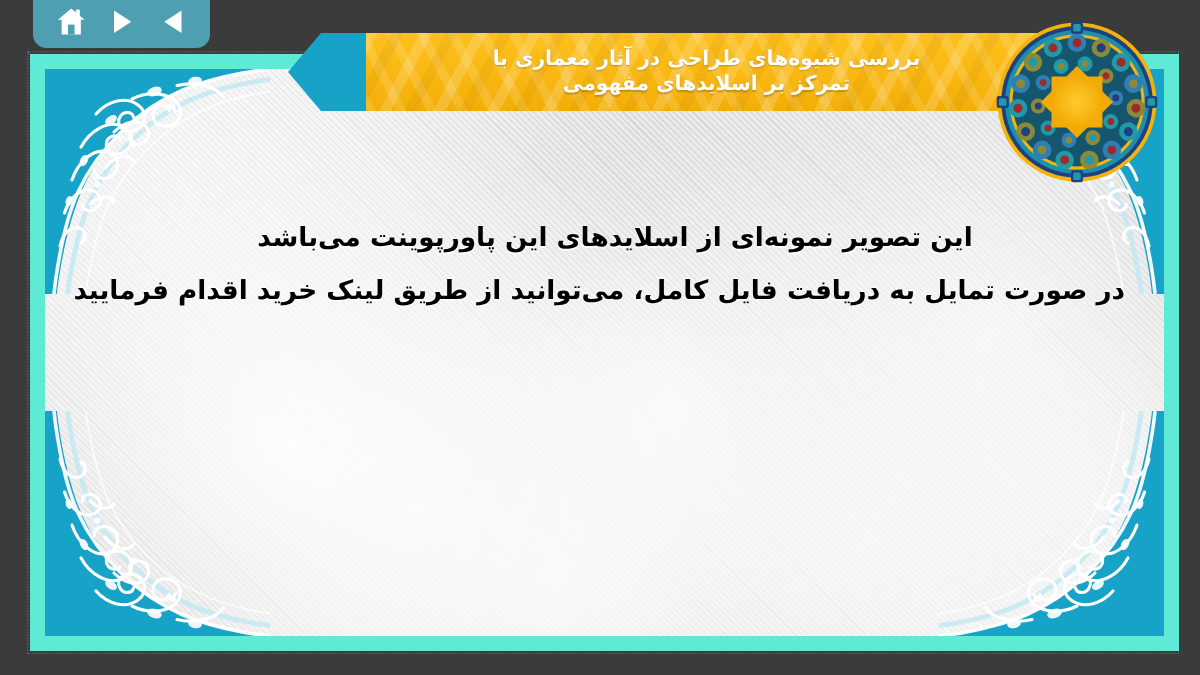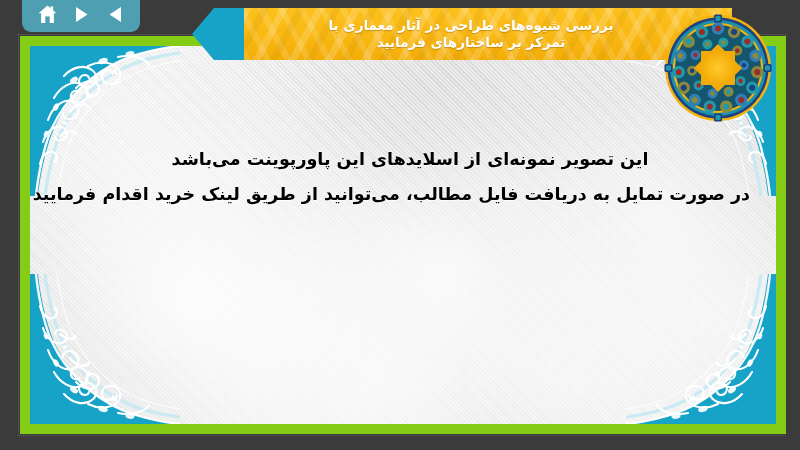--- a/index.html
+++ b/index.html
@@ -30,21 +30,21 @@
     z-index: 2;
   }
 
   
   .frame {
     position: absolute;
     left: 20px;
     top: 36px;
     width: 766px;
     height: 398px;
-    background: #84cc16;
+    background: #5eead4;
     overflow: hidden;
     z-index: 3;
   }
 
   
   .paper {
     position: absolute;
     left: 10px; top: 10px; right: 10px; bottom: 10px;
     background:
       radial-gradient(circle at 22% 66%, rgba(255,255,255,.85) 0%, rgba(255,255,255,0) 46%),
@@ -127,21 +127,21 @@
     align-items: center;
     justify-content: center;
     cursor: pointer;
   }
   .nav-btn svg { display: block; }
 
   
   .title-wrap {
     position: absolute;
     left: 192px;
-    top: 8px;
+    top: 22px;
     height: 52px;
     width: 540px;
     z-index: 11;
     pointer-events: none;
   }
   .chevron {
     position: absolute;
     left: 0; top: 0;
     width: 60px;
     height: 52px;
@@ -338,21 +338,21 @@
               <circle cx="59" cy="50" r="2.4"></circle>
               <circle cx="35" cy="77" r="2.1"></circle>
               <circle cx="85" cy="25" r="2.2"></circle>
             </g>
           </g>
         </svg>
       </div>
 
       <div class="body-text">
         <span class="body-line">این تصویر نمونه‌ای از اسلایدهای این پاورپوینت می‌باشد</span>
-        <span class="body-line">در صورت تمایل به دریافت فایل مطالب، می‌توانید از طریق لینک خرید اقدام فرمایید</span>
+        <span class="body-line">در صورت تمایل به دریافت فایل کامل، می‌توانید از طریق لینک خرید اقدام فرمایید</span>
       </div>
 
     </div>
   </div>
 
   <div class="header-zone">
 
     <div class="navbar">
       <div class="nav-btn">
         <span>
@@ -377,21 +377,21 @@
           </svg>
         </span>
       </div>
     </div>
 
     <div class="title-wrap">
       <svg class="chevron" viewBox="0 0 60 52" xmlns="http://www.w3.org/2000/svg">
         <polygon points="22,0 60,0 60,52 22,52 0,26" fill="#16a3c7"></polygon>
       </svg>
       <div class="gold-banner">
-        <span class="title-text"><span>بررسی شیوه‌های طراحی در آثار معماری با</span><br><span>تمرکز بر ساختارهای فرمایید</span></span>
+        <span class="title-text"><span>بررسی شیوه‌های طراحی در آثار معماری با</span><br><span>تمرکز بر اسلایدهای مفهومی</span></span>
       </div>
     </div>
 
     <div class="medallion">
       <svg viewBox="0 0 108 108" xmlns="http://www.w3.org/2000/svg">
         <defs>
           <radialGradient id="mgold" cx="50%" cy="50%" r="50%">
             <stop offset="0%" stop-color="#ffcb2e"></stop>
             <stop offset="100%" stop-color="#f2ab06"></stop>
           </radialGradient>

